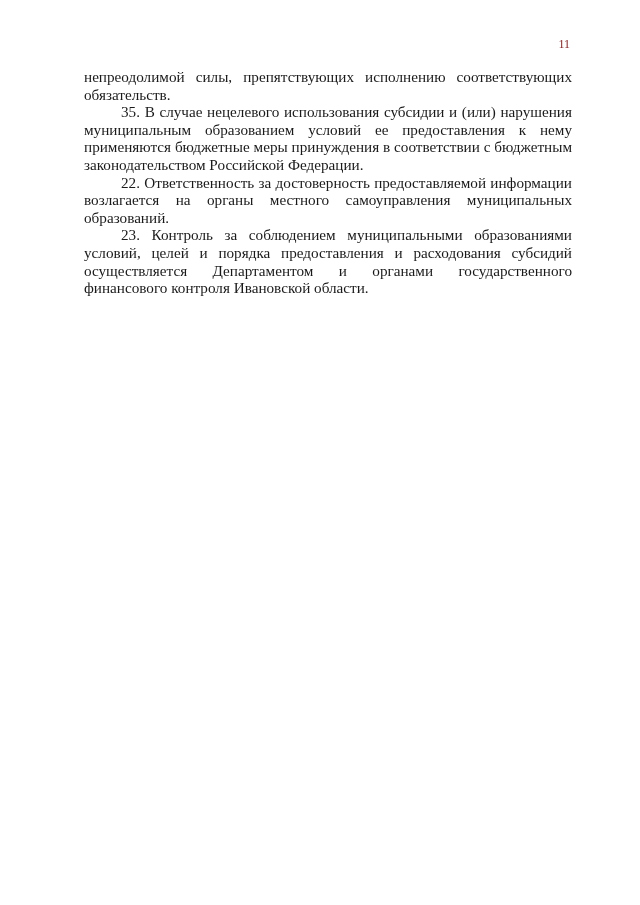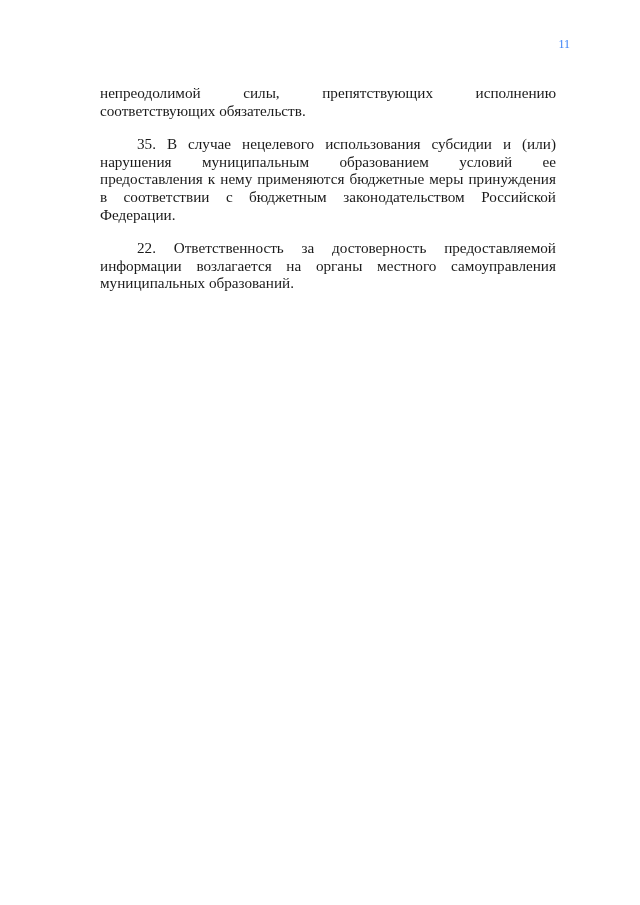--- a/index.html
+++ b/index.html
@@ -14,42 +14,43 @@
       overflow: hidden;
       font-family: "Liberation Serif", "DejaVu Serif", serif;
       color: #1a1a1a;
     }
     .page-number {
       position: absolute;
       top: 37px;
       right: 70px;
       font-size: 12px;
       line-height: 14px;
-      color: #3b82f6;
+      color: #7f1d1d;
     }
     .content {
       position: absolute;
       top: 68px;
       left: 84px;
       width: 488px;
       font-size: 15.2px;
       line-height: 17.6px;
       text-align: justify;
     }
     .content p {
-      margin: 16px;
+      margin: 0;
       text-align: justify;
       text-align-last: left;
     }
     .content p.indent {
       text-indent: 37px;
     }
   </style>
 </head>
 <body>
 
 <div class="page-number">11</div>
 
 <div class="content">
   <p>непреодолимой силы, препятствующих исполнению соответствующих обязательств.</p>
   <p class="indent">35. В случае нецелевого использования субсидии и (или) нарушения муниципальным образованием условий ее предоставления к нему применяются бюджетные меры принуждения в соответствии с бюджетным законодательством Российской Федерации.</p>
   <p class="indent">22. Ответственность за достоверность предоставляемой информации возлагается на органы местного самоуправления муниципальных образований.</p>
+  <p class="indent">23. Контроль за соблюдением муниципальными образованиями условий, целей и порядка предоставления и расходования субсидий осуществляется Департаментом и органами государственного финансового контроля Ивановской области.</p>
 </div>
 
 </body></html>

